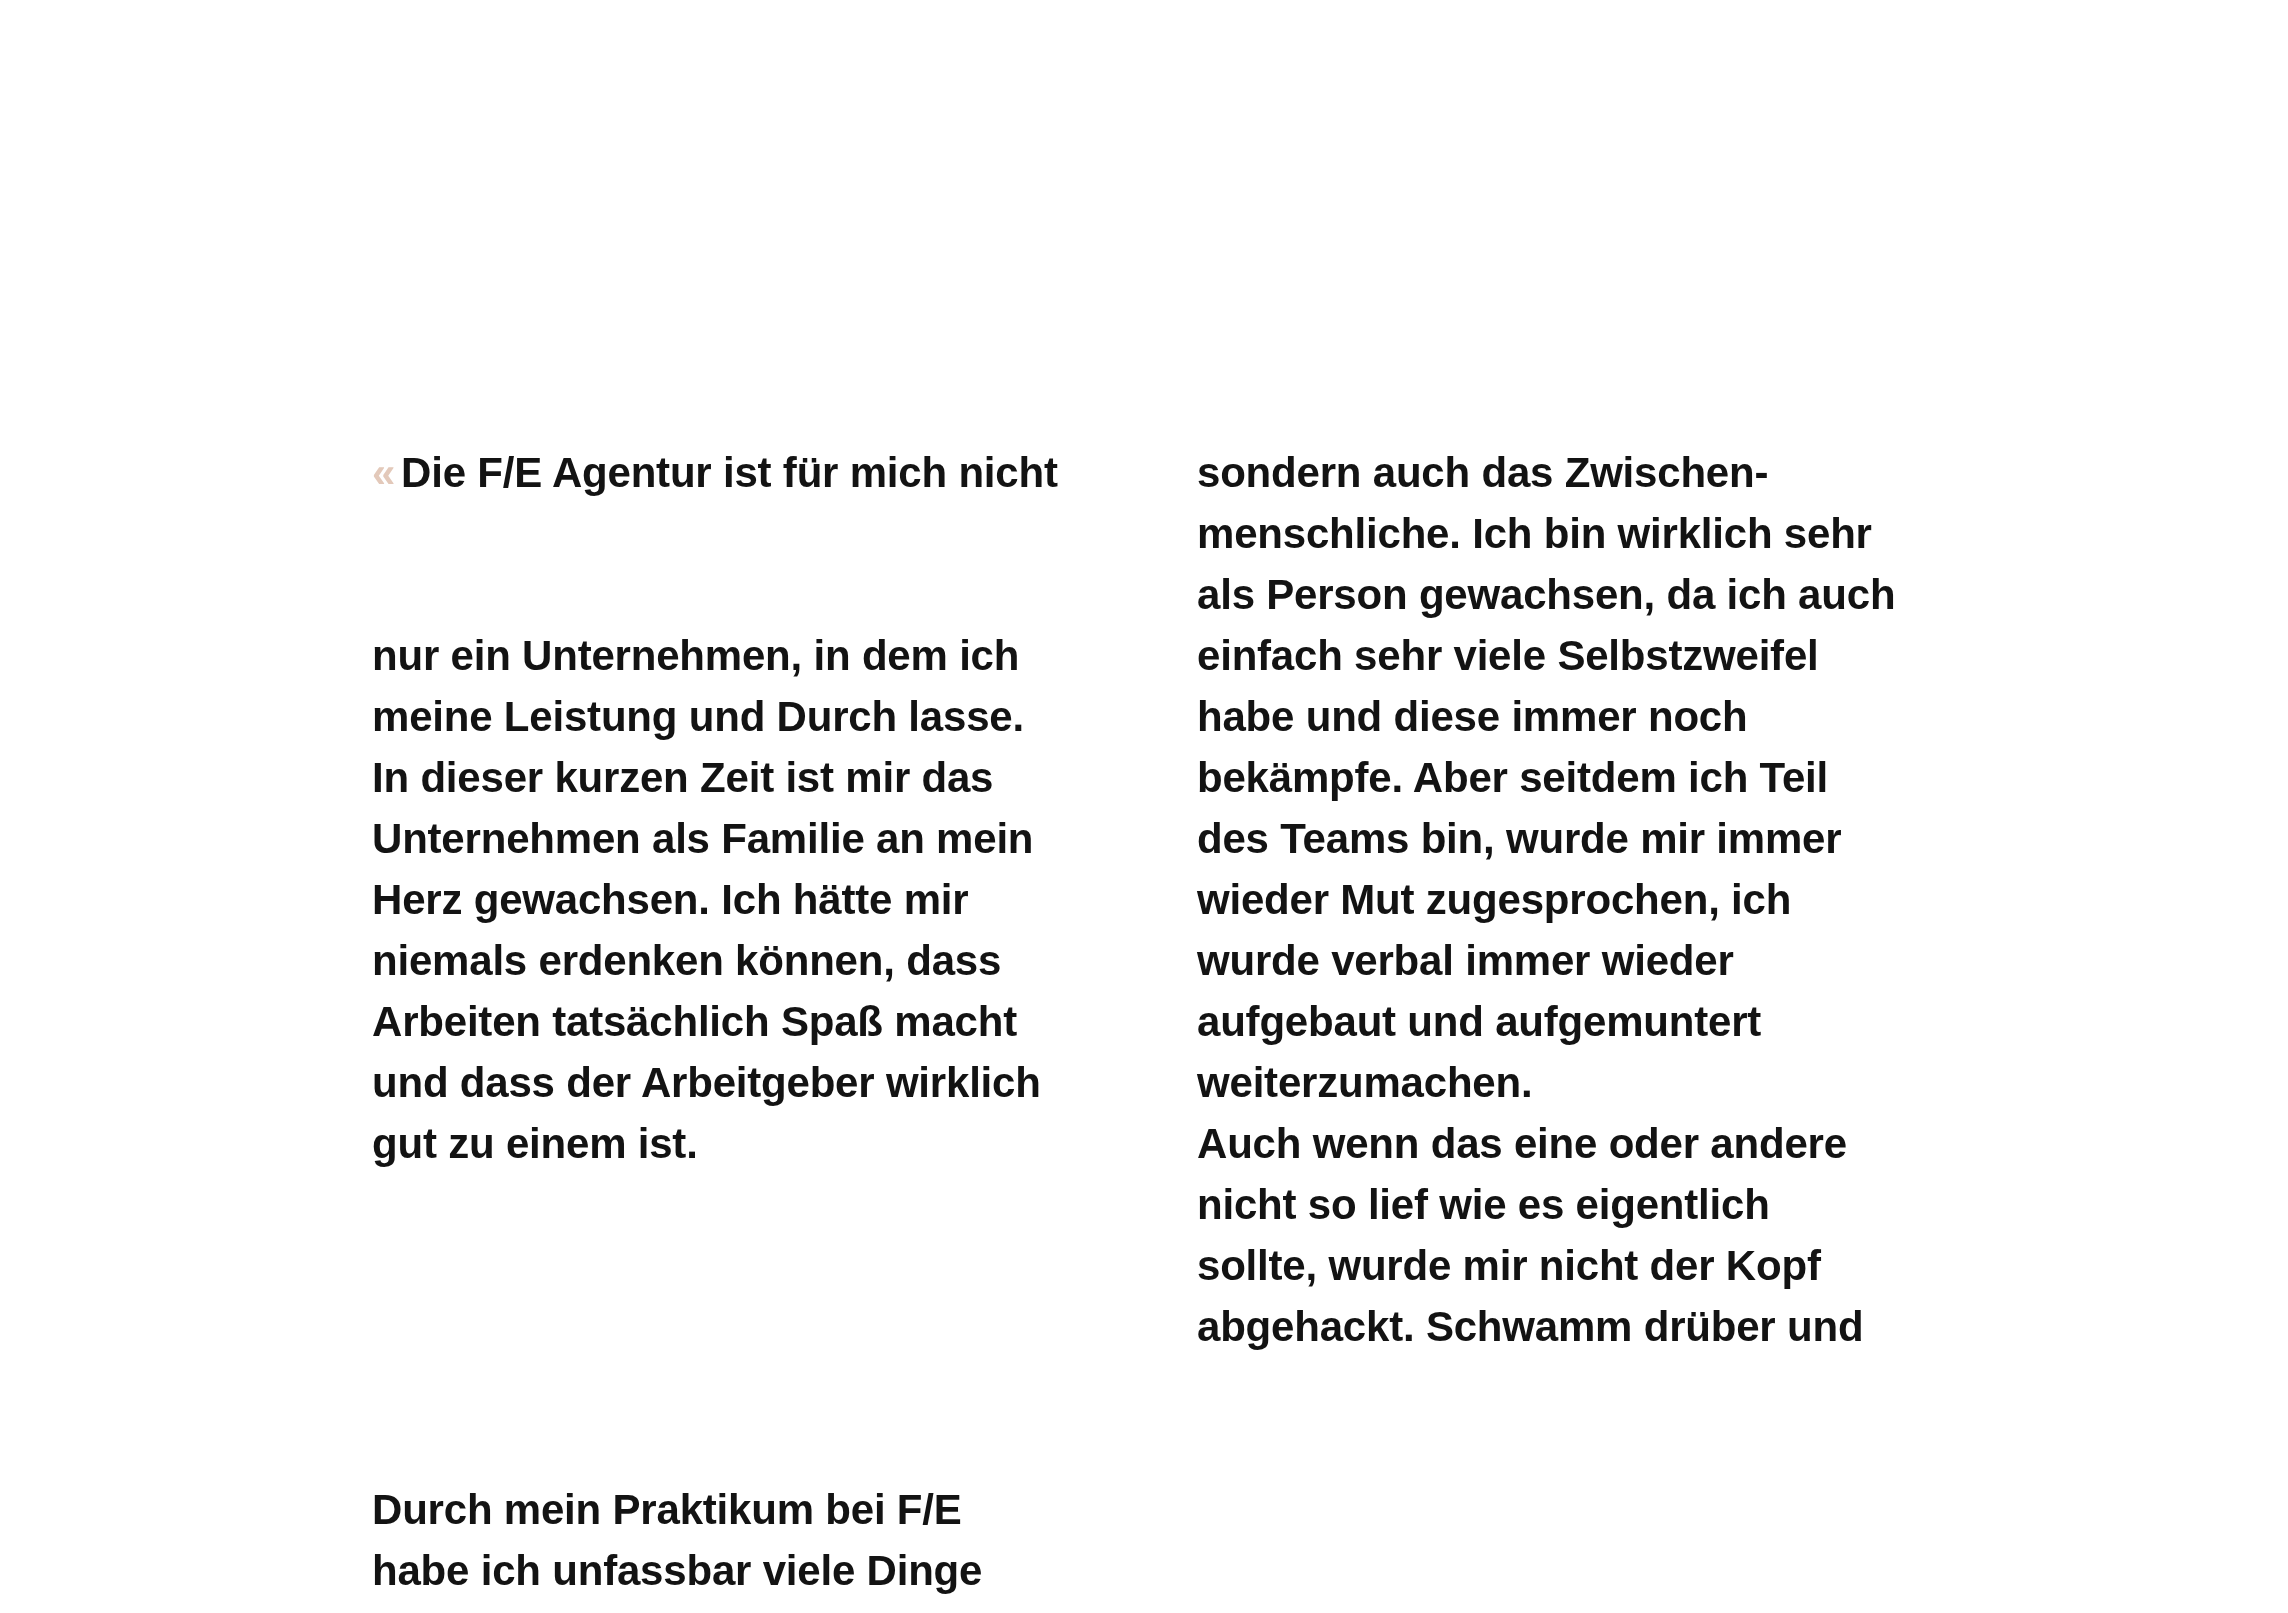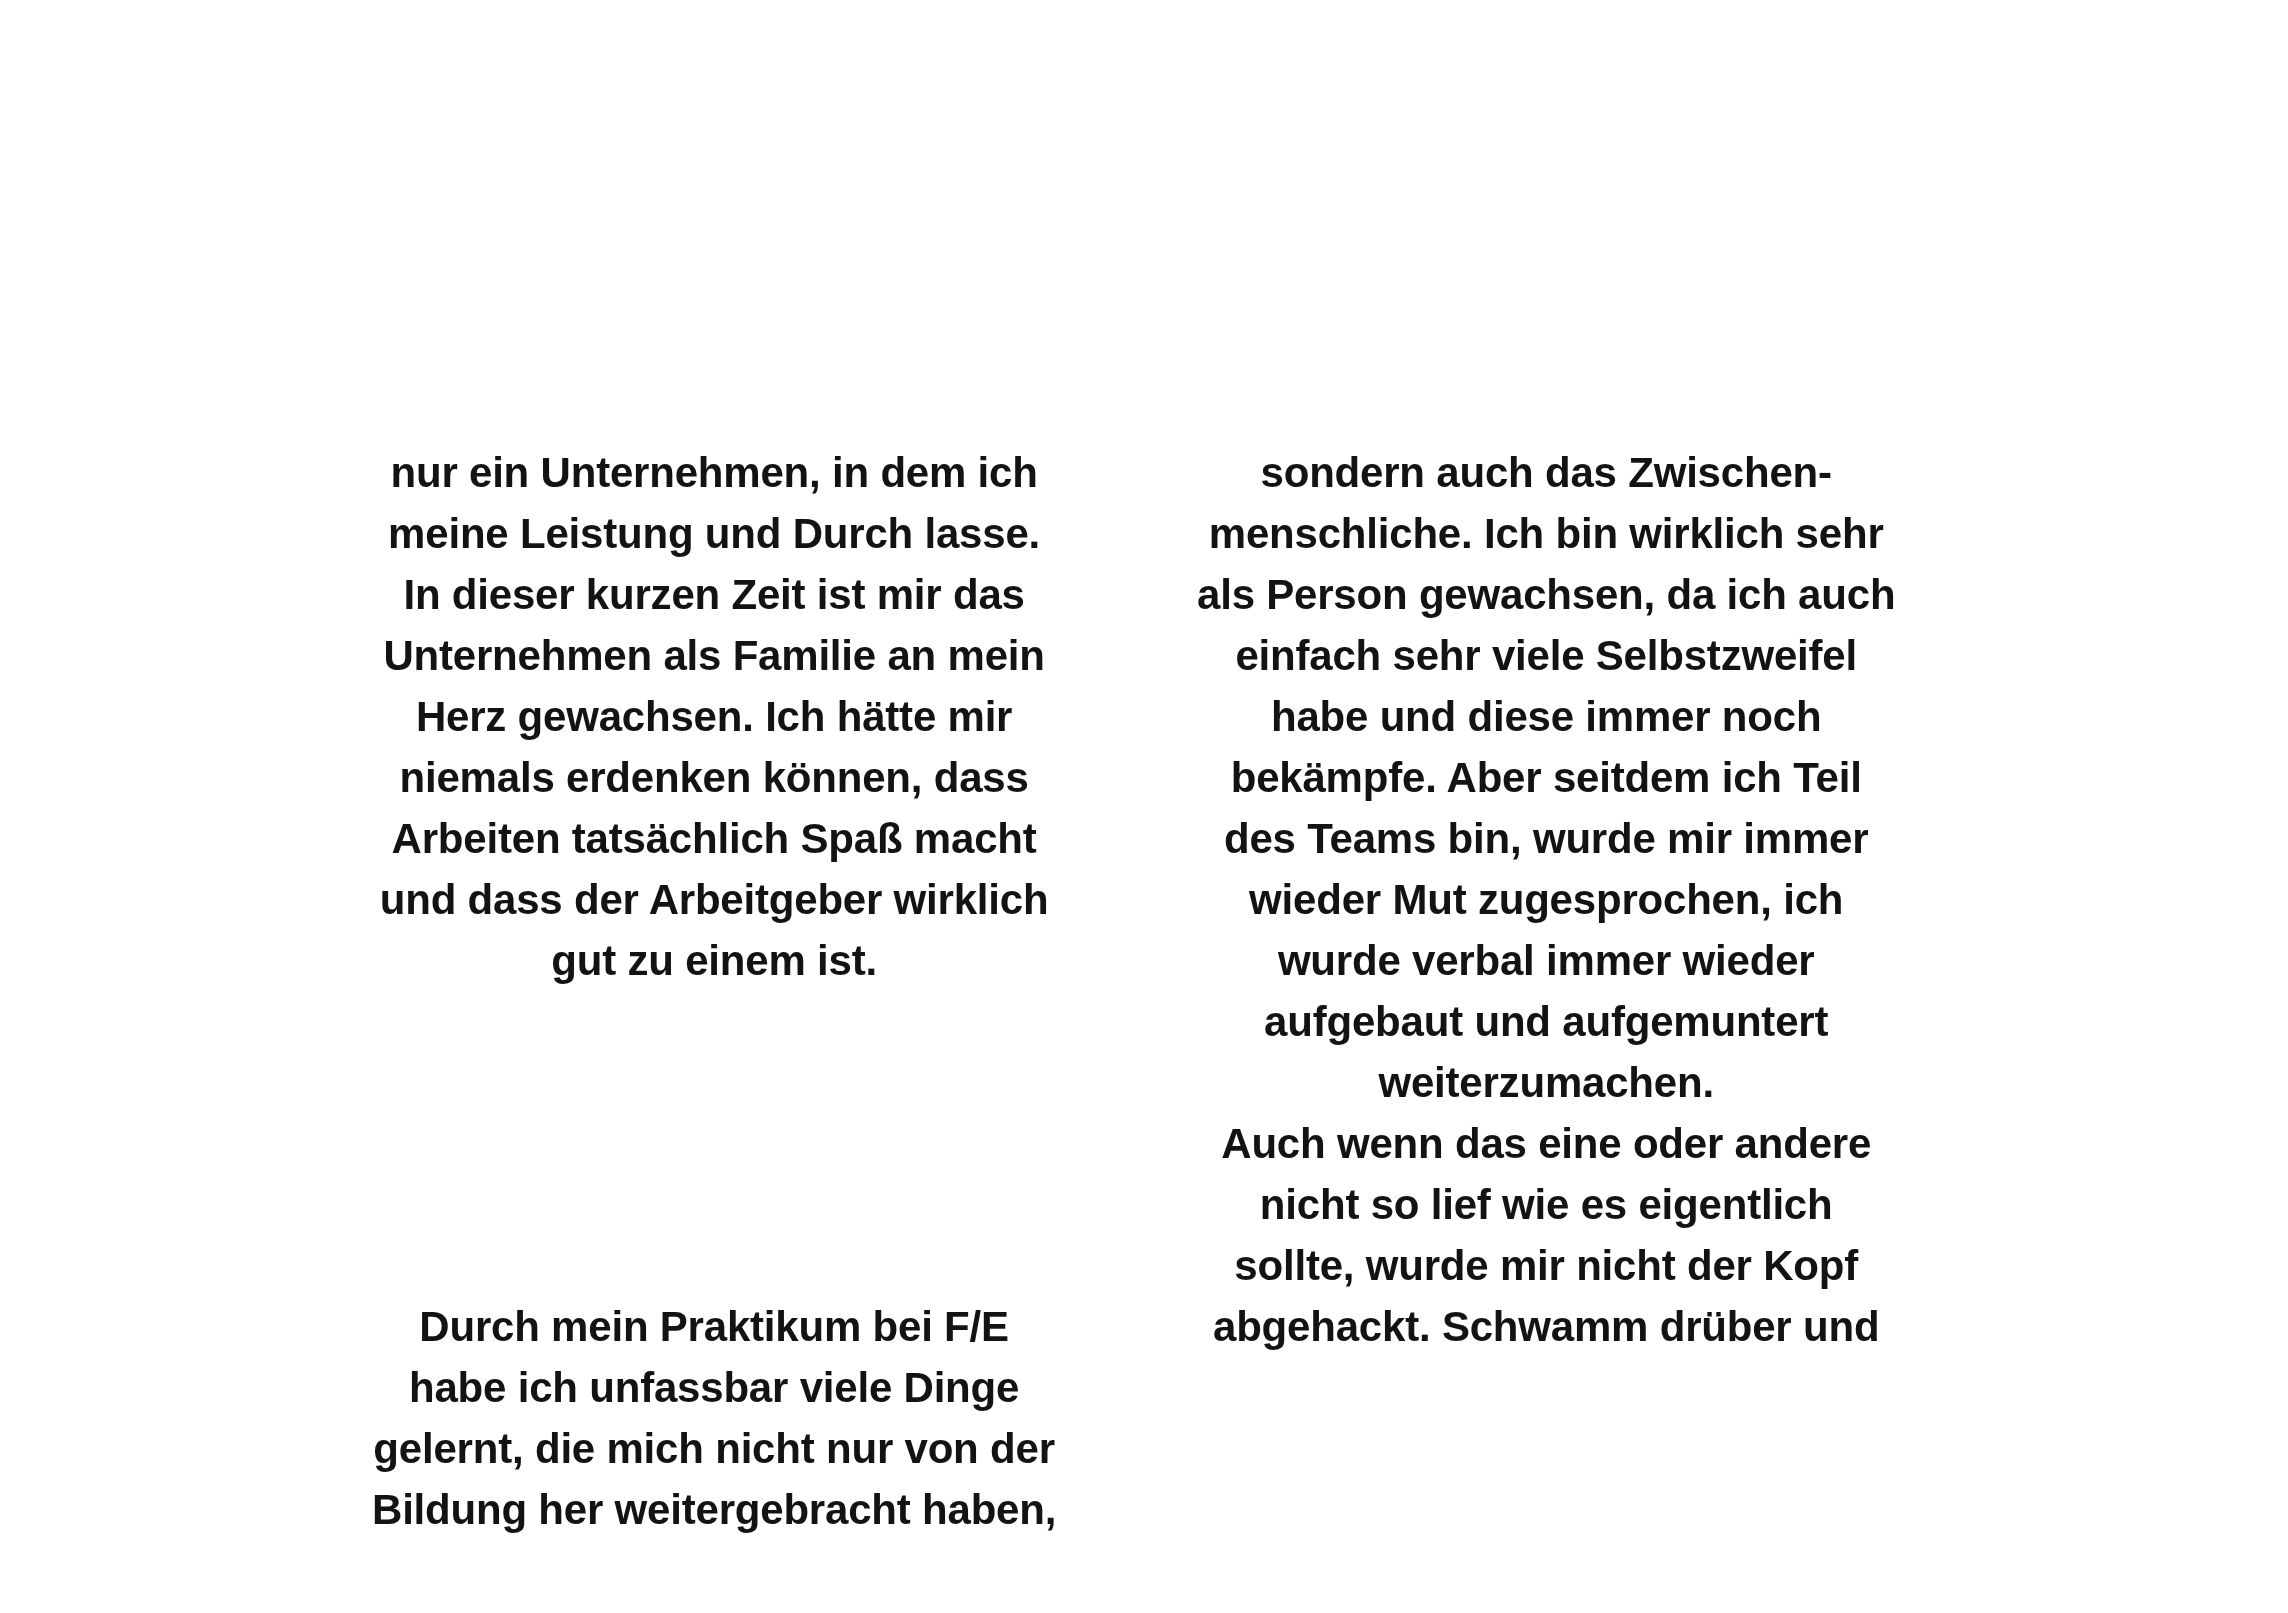--- a/index.html
+++ b/index.html
@@ -29,26 +29,27 @@
 
   .quote-mark {
     color: #e3c9ba;
     margin-right: 0.14em;
   }
 
   .line-spacer {
     height: 61px;
   }
 
-  .quote-lines { white-space: pre; text-align: center; }
+  .quote-lines { white-space: pre; }
 </style>
 </head>
 <body>
 
 <div class="quote-column left">
+  <div><span class="quote-mark">«</span><span>Die F/E Agentur ist für mich nicht</span></div>
   <div class="quote-lines">nur ein Unternehmen, in dem ich
 meine Leistung und Durch lasse.
 In dieser kurzen Zeit ist mir das
 Unternehmen als Familie an mein
 Herz gewachsen. Ich hätte mir
 niemals erdenken können, dass
 Arbeiten tatsächlich Spaß macht
 und dass der Arbeitgeber wirklich
 gut zu einem ist.</div>
   <div class="line-spacer"></div>

